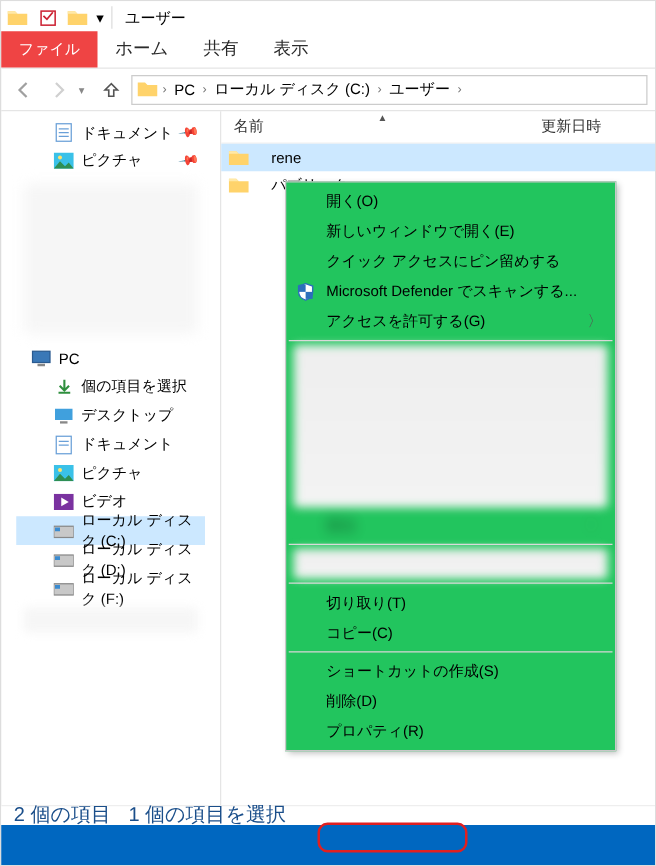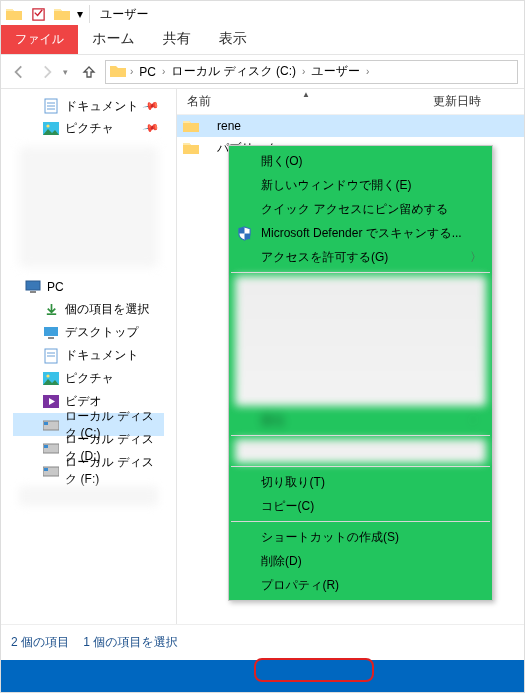--- a/index.html
+++ b/index.html
@@ -39,21 +39,21 @@
   .col-headers { display: flex; height: 26px; align-items: center; border-bottom: 1px solid #f0f0f0; font-size: 12px; color: #333; }
   .col-name { width: 250px; padding-left: 10px; position: relative; }
   .col-date { flex: 1; padding-left: 6px; }
   .sort-ind { position:absolute; left:50%; top:-3px; font-size:8px; color:#555;}
 
   .file-row { display: flex; align-items: center; height: 22px; padding-left: 6px; gap: 18px; }
   .file-row.sel { background: #cce8ff; }
   .file-row .name { font-size: 12px; }
 
   
-  .status { position: absolute; bottom: 32px; left: 0; right: 0; height: 36px; display: flex; align-items: center; gap: 14px; padding: 0 10px; font-size: 12px; color: #1a4e8a; background: #fff; border-top: 1px solid #eee; }
+  .status { position: absolute; bottom: 32px; left: 0; right: 0; height: 16px; display: flex; align-items: center; gap: 14px; padding: 0 10px; font-size: 16px; color: #1a4e8a; background: #fff; border-top: 1px solid #eee; }
 
   
   .taskbar { position: absolute; bottom: 0; left: 0; right: 0; height: 32px; background: #0067c0; }
 
   
   .ctx { position: absolute; left: 227px; top: 144px; width: 265px; background: #22c55e; border: 1px solid #c8c8c8; box-shadow: 2px 2px 5px rgba(0,0,0,0.25); padding: 3px 0; }
   .ctx .mi { display: flex; align-items: center; height: 24px; padding: 0 10px 0 32px; font-size: 12px; position: relative; }
   .ctx .mi .arrow { position: absolute; right: 10px; color: #555; font-size: 12px; }
   .ctx .mi .mi-icon { position:absolute; left:6px; width:18px; height:18px; display:flex; align-items:center; justify-content:center;}
   .ctx .sep { height: 1px; background: #d6d6d6; margin: 3px 2px; }

